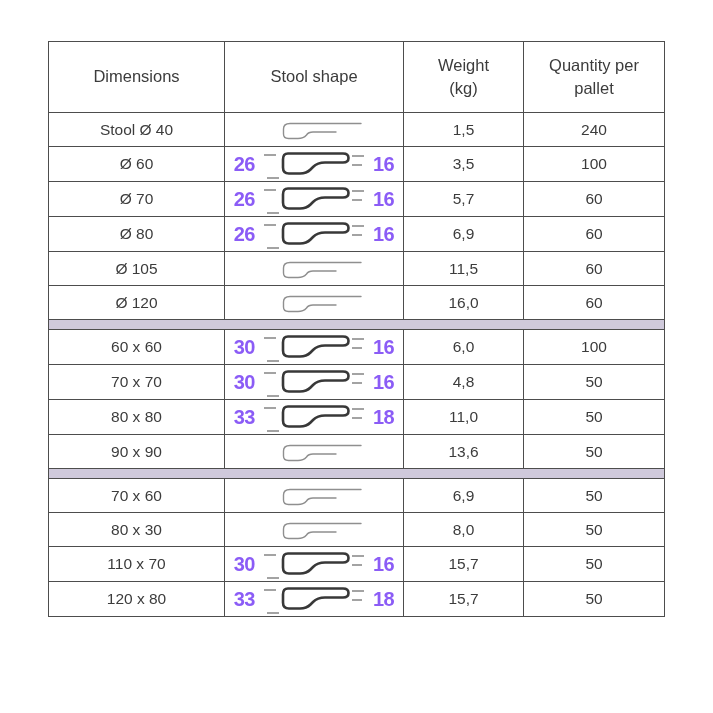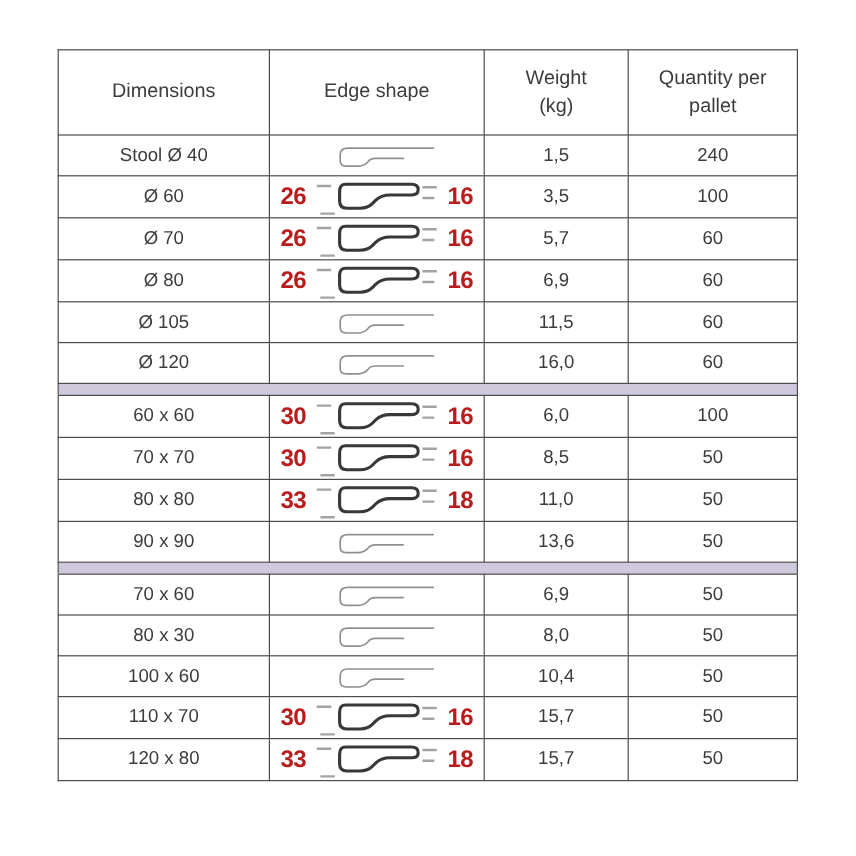--- a/index.html
+++ b/index.html
@@ -30,21 +30,21 @@
   tr.data-row td{height:33px;font-size:15.5px;}
   tr.divider-row td{
     height:9px;background:#cfc9db;
     border-left:none;border-right:none;
   }
   .edge-wrap{
     display:flex;align-items:center;justify-content:center;
     gap:7px;width:100%;
   }
   .edge-num{
-    font-size:20px;font-weight:bold;color:#b91c1c;
+    font-size:20px;font-weight:bold;color:#8b5cf6;
     letter-spacing:-0.5px;line-height:1;
   }
   svg{display:block;}
 </style>
 </head>
 <body>
 
 <div class="page">
   <table class="spec">
     <colgroup>
@@ -53,21 +53,21 @@
         <col class="c-wt">
         <col class="c-qty">
     </colgroup>
     <thead>
       <tr>
         <th>
           <span class="hline">Dimensions</span>
           <span class="hline"></span>
         </th>
         <th>
-          <span class="hline">Edge shape</span>
+          <span class="hline">Stool shape</span>
           <span class="hline"></span>
         </th>
         <th>
           <span class="hline">Weight</span>
           <span class="hline">(kg)</span>
         </th>
         <th>
           <span class="hline">Quantity per</span>
           <span class="hline">pallet</span>
         </th>
@@ -193,21 +193,21 @@
               <svg width="104" height="34" viewBox="0 0 104 34">
     <path d="M2,8 H14" stroke="#a3a3a3" stroke-width="2" fill="none"></path>
     <path d="M5,31 H17" stroke="#a3a3a3" stroke-width="2" fill="none"></path>
     <path d="M90,9 H102" stroke="#a3a3a3" stroke-width="2" fill="none"></path>
     <path d="M90,18 H100" stroke="#a3a3a3" stroke-width="2" fill="none"></path>
     <path d="M26,6.5 H81 Q86.5,6.5 86.5,11 Q86.5,15.5 81,15.5 H63 Q55.5,15.5 51,20 L48.5,22.5 Q44.5,26.5 38,26.5 H27 Q21,26.5 21,20.5 V12.5 Q21,6.5 26,6.5 Z" fill="none" stroke="#383838" stroke-width="2.6" stroke-linejoin="round"></path>
   </svg>
               <span class="edge-num">16</span>
             </div>
           </td>
-          <td>8,5</td>
+          <td>4,8</td>
           <td>50</td>
         </tr>
         <tr class="data-row">
           <td>80 x 80</td>
           <td>
             <div class="edge-wrap">
               <span class="edge-num">33</span>
               <svg width="104" height="34" viewBox="0 0 104 34">
     <path d="M2,8 H14" stroke="#a3a3a3" stroke-width="2" fill="none"></path>
     <path d="M5,31 H17" stroke="#a3a3a3" stroke-width="2" fill="none"></path>
@@ -251,32 +251,20 @@
         <tr class="data-row">
           <td>80 x 30</td>
           <td>
             <div class="edge-wrap">
               <svg width="100" height="26" viewBox="0 0 100 26">
     <path d="M97,6.5 H26 Q19.5,6.5 19.5,12 V17 Q19.5,21.5 24.5,21.5 H34 Q39.5,21.5 42.5,18 Q44.5,15 49,15 H72" fill="none" stroke="#8f8f8f" stroke-width="1.4" stroke-linejoin="round" stroke-linecap="round"></path>
   </svg>
             </div>
           </td>
           <td>8,0</td>
-          <td>50</td>
-        </tr>
-        <tr class="data-row">
-          <td>100 x 60</td>
-          <td>
-            <div class="edge-wrap">
-              <svg width="100" height="26" viewBox="0 0 100 26">
-    <path d="M97,6.5 H26 Q19.5,6.5 19.5,12 V17 Q19.5,21.5 24.5,21.5 H34 Q39.5,21.5 42.5,18 Q44.5,15 49,15 H72" fill="none" stroke="#8f8f8f" stroke-width="1.4" stroke-linejoin="round" stroke-linecap="round"></path>
-  </svg>
-            </div>
-          </td>
-          <td>10,4</td>
           <td>50</td>
         </tr>
         <tr class="data-row">
           <td>110 x 70</td>
           <td>
             <div class="edge-wrap">
               <span class="edge-num">30</span>
               <svg width="104" height="34" viewBox="0 0 104 34">
     <path d="M2,8 H14" stroke="#a3a3a3" stroke-width="2" fill="none"></path>
     <path d="M5,31 H17" stroke="#a3a3a3" stroke-width="2" fill="none"></path>

